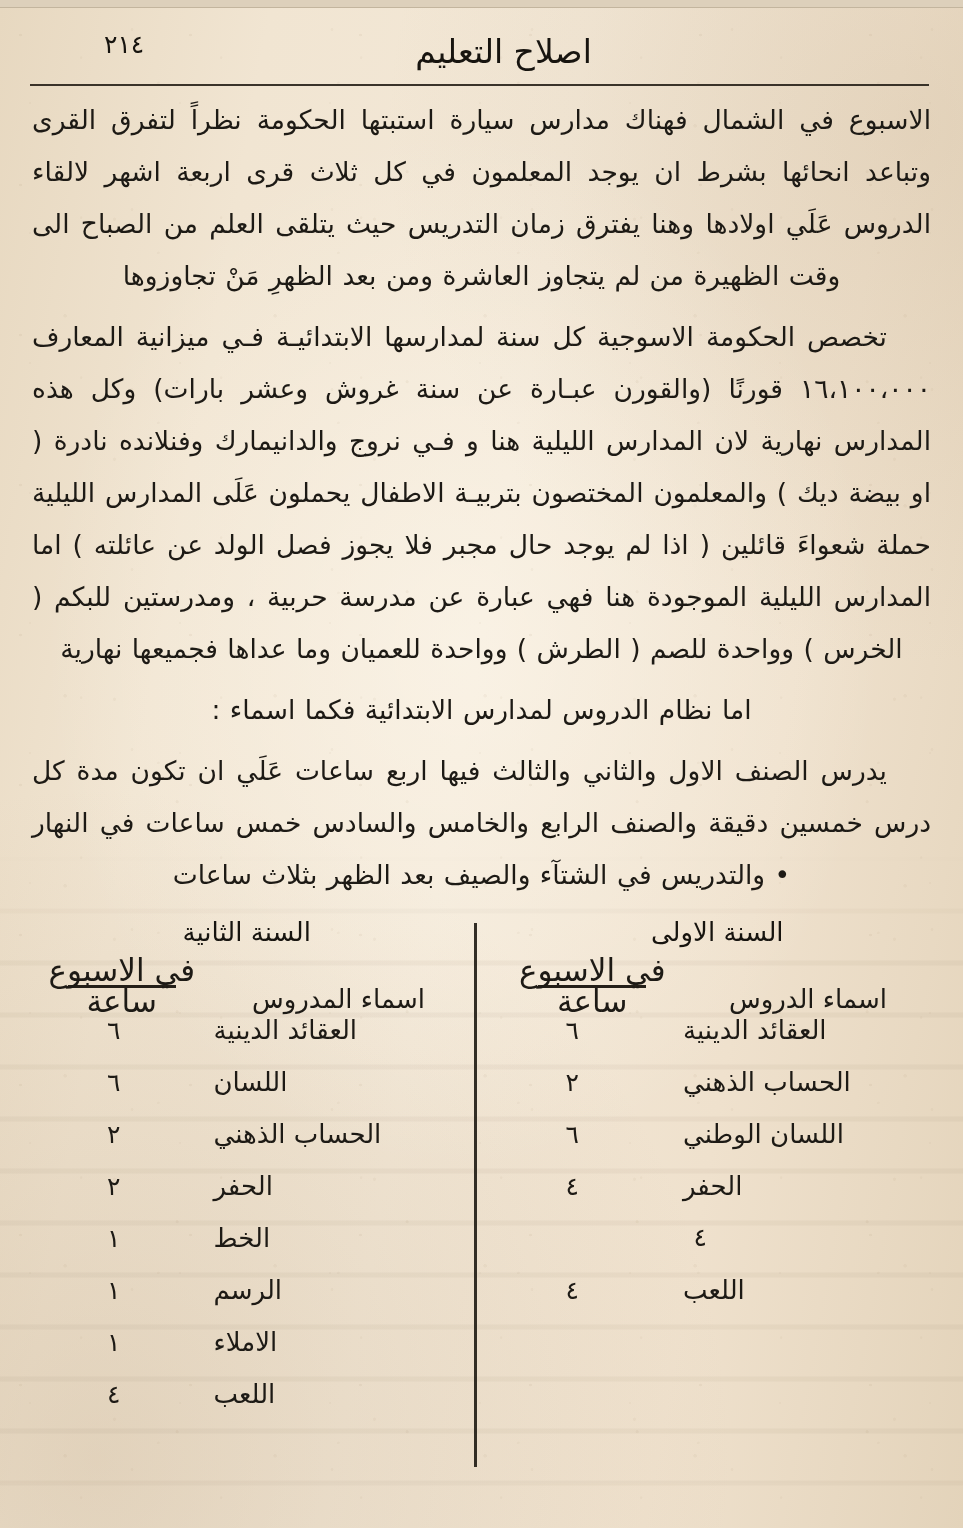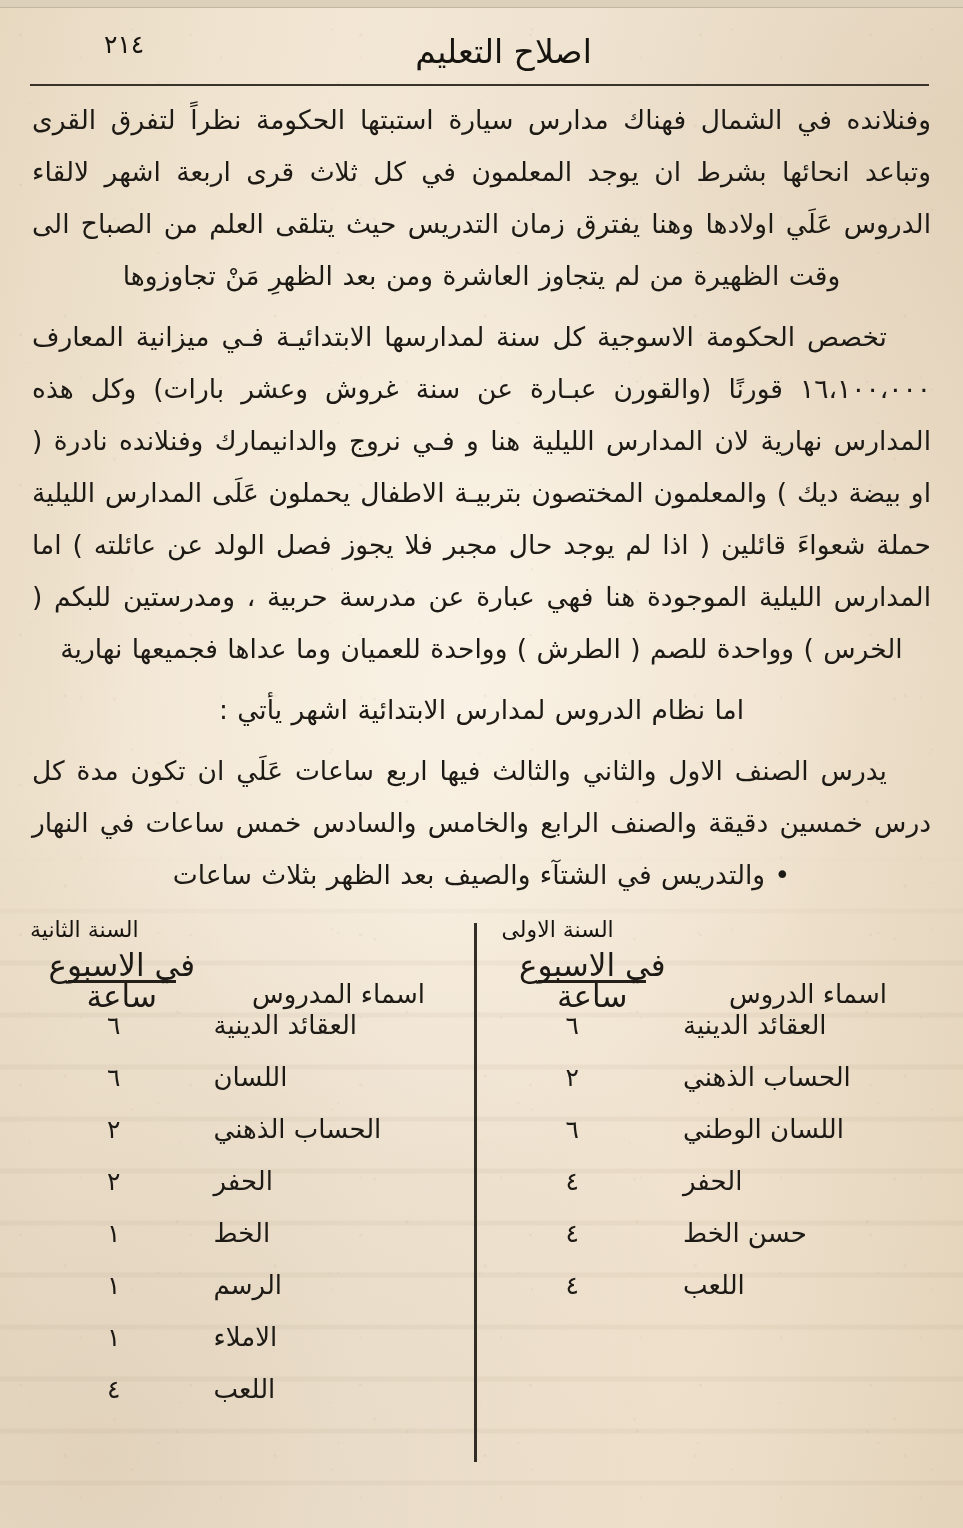--- a/index.html
+++ b/index.html
@@ -135,22 +135,22 @@
   }
 
   .tbl {
     width: 452px;
     box-sizing: border-box;
   }
   .tbl-right { padding-left: 20px; }
   .tbl-left  { padding-right: 18px; }
 
   .tbl-caption {
-    text-align: left;
-    font-size: 22px;
+    text-align: center;
+    font-size: 26px;
     padding-bottom: 2px;
     color: #17140f;
   }
 
   .colheads {
     display: flex;
     flex-direction: row;
     align-items: flex-end;
     margin-top: 4px;
     height: 62px;
@@ -211,23 +211,23 @@
   <div class="bleed"></div>
 
   <div class="content">
 
     <div class="runhead">
       <div class="folio">٢١٤</div>
       <div class="runhead-title">اصلاح التعليم</div>
     </div>
     <hr class="rule">
 
-    <p class="para p-first">وفنلانده في الشمال فهناك مدارس سيارة استبتها الحكومة نظراً لتفرق القرى وتباعد انحائها بشرط ان يوجد المعلمون في كل ثلاث قرى اربعة اشهر لالقاء الدروس عَلَي اولادها وهنا يفترق زمان التدريس حيث يتلقى العلم من الصباح الى وقت الظهيرة من لم يتجاوز العاشرة ومن بعد الظهرِ مَنْ تجاوزوها</p>
+    <p class="para p-first">الاسبوع في الشمال فهناك مدارس سيارة استبتها الحكومة نظراً لتفرق القرى وتباعد انحائها بشرط ان يوجد المعلمون في كل ثلاث قرى اربعة اشهر لالقاء الدروس عَلَي اولادها وهنا يفترق زمان التدريس حيث يتلقى العلم من الصباح الى وقت الظهيرة من لم يتجاوز العاشرة ومن بعد الظهرِ مَنْ تجاوزوها</p>
     <p class="para indent">تخصص الحكومة الاسوجية كل سنة لمدارسها الابتدائيـة فـي ميزانية المعارف ١٦،١٠٠،٠٠٠ قورنًا (والقورن عبـارة عن سنة غروش وعشر بارات) وكل هذه المدارس نهارية لان المدارس الليلية هنا و فـي نروج والدانيمارك وفنلانده نادرة ( او بيضة ديك ) والمعلمون المختصون بتربيـة الاطفال يحملون عَلَى المدارس الليلية حملة شعواءَ قائلين ( اذا لم يوجد حال مجبر فلا يجوز فصل الولد عن عائلته ) اما المدارس الليلية الموجودة هنا فهي عبارة عن مدرسة حربية ، ومدرستين للبكم ( الخرس ) وواحدة للصم ( الطرش ) وواحدة للعميان وما عداها فجميعها نهارية</p>
-    <p class="para center">اما نظام الدروس لمدارس الابتدائية اشهر يأتي :</p>
+    <p class="para center">اما نظام الدروس لمدارس الابتدائية فكما اسماء :</p>
     <p class="para indent">يدرس الصنف الاول والثاني والثالث فيها اربع ساعات عَلَي ان تكون مدة كل درس خمسين دقيقة والصنف الرابع والخامس والسادس خمس ساعات في النهار • والتدريس في الشتآء والصيف بعد الظهر بثلاث ساعات</p>
 
     <div class="tables">
 
       <div class="tbl tbl-right">
         <div class="tbl-caption">السنة الاولى</div>
 
         <div class="colheads">
           <div class="ch-subject">اسماء الدروس</div>
           <div class="ch-hours">
@@ -248,21 +248,20 @@
           </div>
           <div class="row">
             <div class="subject">اللسان الوطني</div>
             <div class="hours">٦</div>
           </div>
           <div class="row">
             <div class="subject">الحفر</div>
             <div class="hours">٤</div>
           </div>
           <div class="row">
-            <div class="subject">حسن الخط</div>
             <div class="hours">٤</div>
           </div>
           <div class="row">
             <div class="subject">اللعب</div>
             <div class="hours">٤</div>
           </div>
         </div>
       </div>
 
       <div class="tbl tbl-left">

